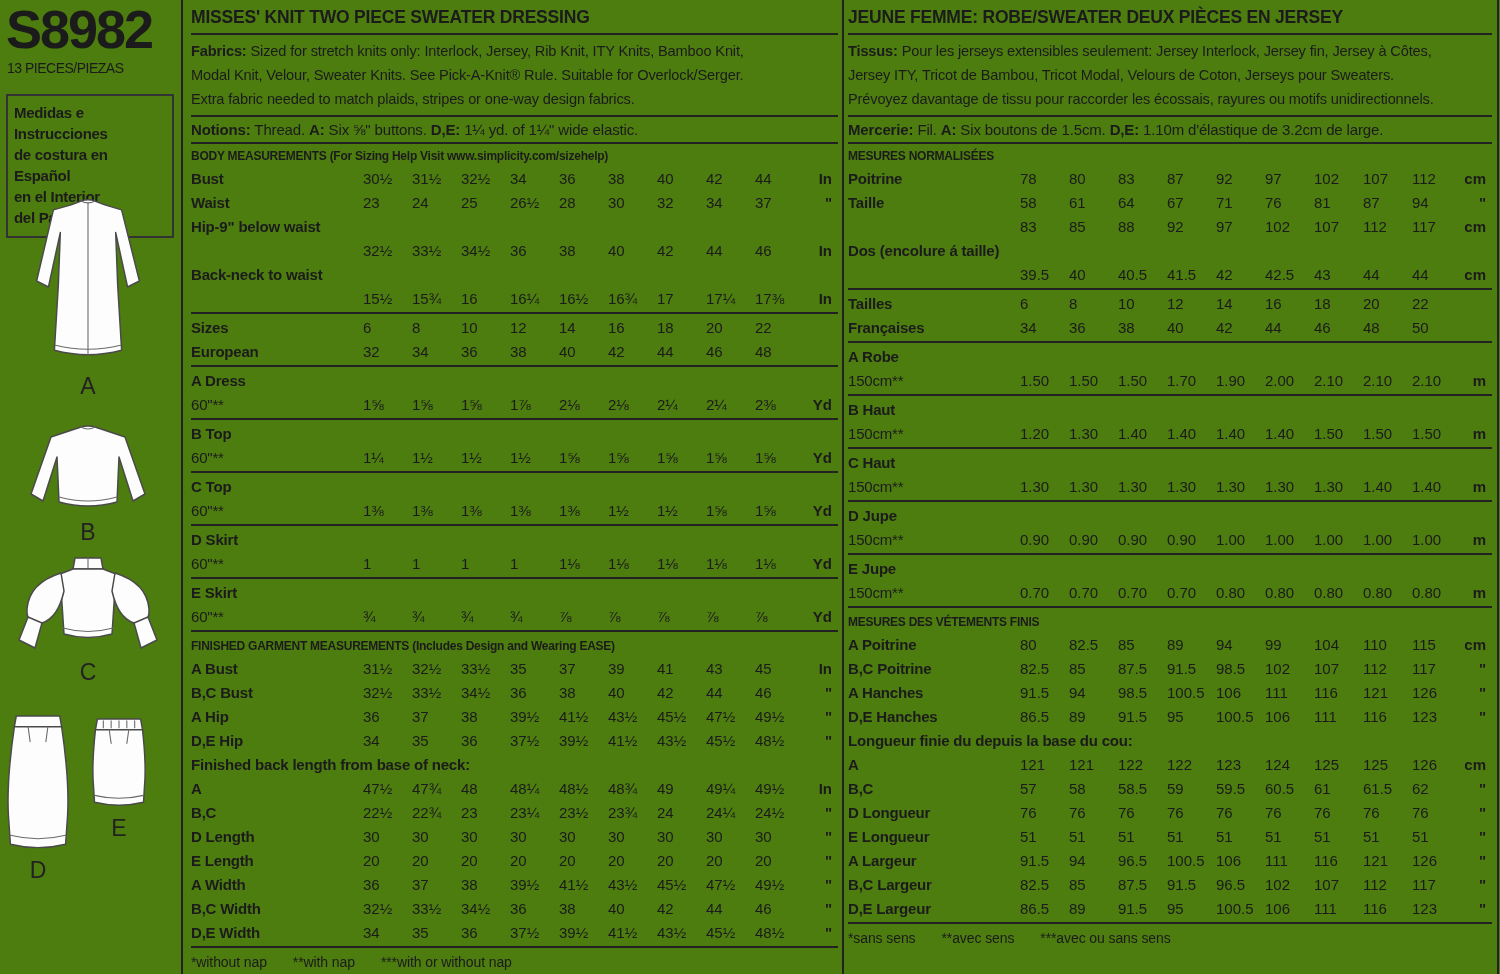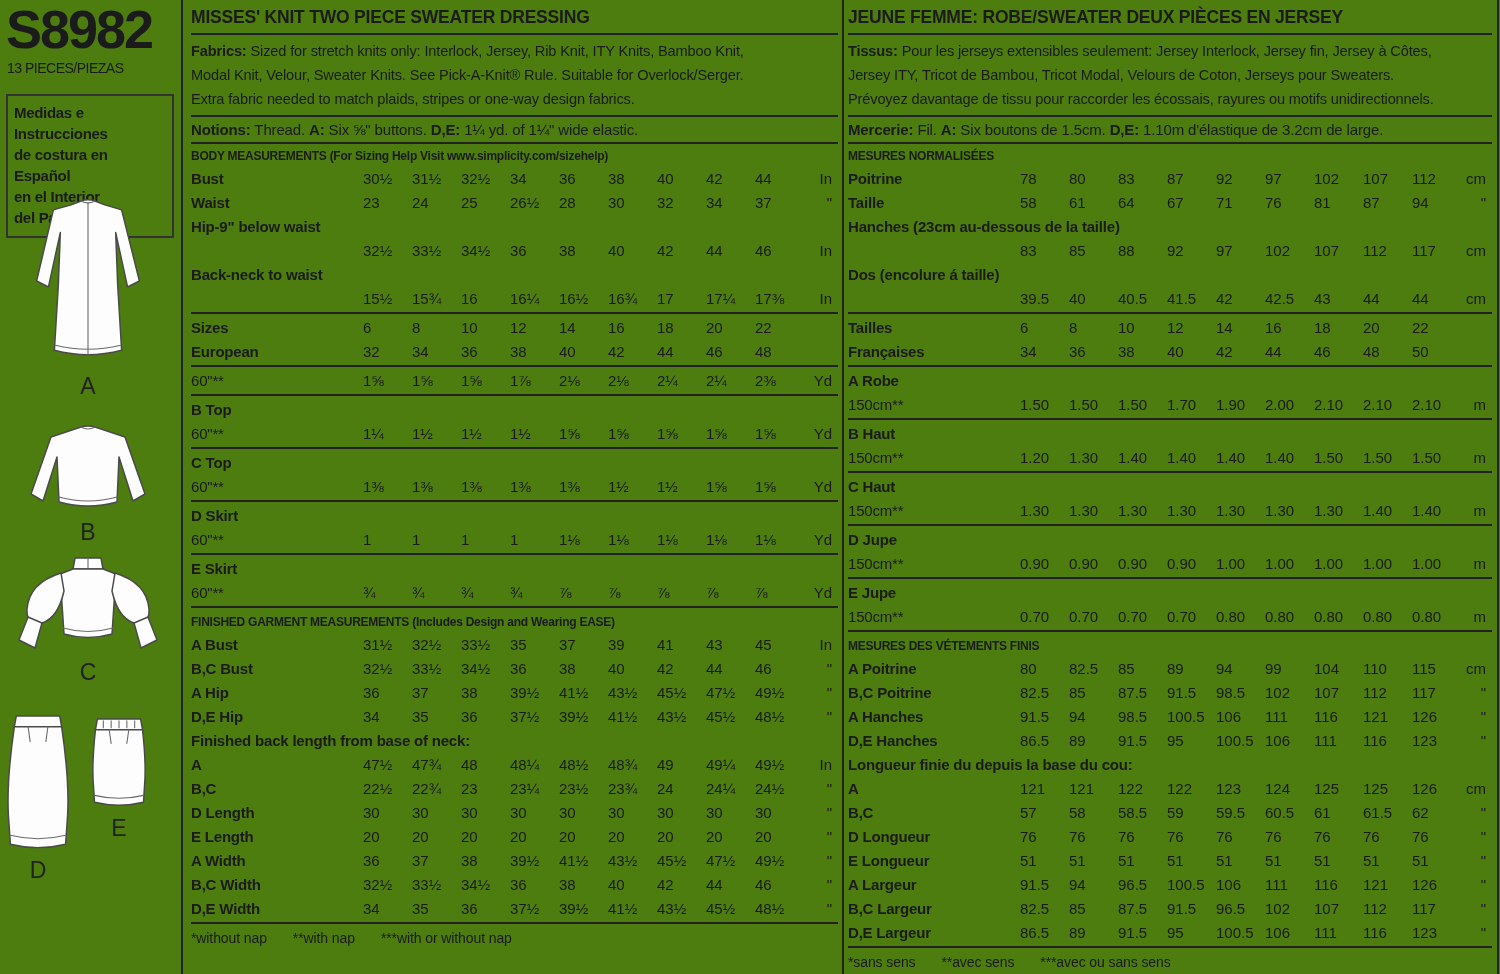--- a/index.html
+++ b/index.html
@@ -28,21 +28,21 @@
         letter-spacing:-0.15px;white-space:pre-line;}
   .notions{font-size:15px;line-height:25px;height:25px;border-bottom:2px solid #222;letter-spacing:-0.15px;
            white-space:nowrap;overflow:hidden;}
   .b{font-weight:bold;}
   .t-head{font-weight:bold;font-size:12px;height:23px;line-height:24px;letter-spacing:-0.25px;white-space:nowrap;}
   .t-sub{font-weight:bold;font-size:15px;height:24px;line-height:24px;letter-spacing:-0.2px;}
   .t-row{display:grid;grid-template-columns:172px repeat(9,49px) 1fr;height:24px;line-height:24px;font-size:15px;}
   .t-row .lab{font-weight:bold;letter-spacing:-0.2px;white-space:nowrap;}
   .t-row.muted .lab{font-weight:normal;}
   .t-row .val{text-align:left;white-space:nowrap;}
-  .t-row .unit{text-align:right;padding-right:6px;}
+  .t-row .unit{text-align:right;padding-right:6px;font-weight:bold;}
   .sec-rule{border-top:2px solid #222;margin:1px 0 2px 0;}
   .footnote{display:flex;gap:26px;font-size:14px;padding-top:4px;letter-spacing:-0.1px;}
 </style>
 </head>
 <body>
 
 <div id="sheet">
 
   <div id="left-panel">
     <div id="pattern-number">S8982</div>
@@ -195,20 +195,21 @@
         <div class="val">36</div>
         <div class="val">38</div>
         <div class="val">40</div>
         <div class="val">42</div>
         <div class="val">44</div>
         <div class="val">46</div>
         <div class="val">48</div>
         <div class="unit"></div>
       </div>
       <div class="sec-rule"></div>
+      <div class="t-sub">A Dress</div>
       <div class="t-row muted">
         <div class="lab">60"**</div>
         <div class="val">1⅝</div>
         <div class="val">1⅝</div>
         <div class="val">1⅝</div>
         <div class="val">1⅞</div>
         <div class="val">2⅛</div>
         <div class="val">2⅛</div>
         <div class="val">2¼</div>
         <div class="val">2¼</div>
@@ -454,21 +455,20 @@
         <div class="val">61</div>
         <div class="val">64</div>
         <div class="val">67</div>
         <div class="val">71</div>
         <div class="val">76</div>
         <div class="val">81</div>
         <div class="val">87</div>
         <div class="val">94</div>
         <div class="unit">"</div>
       </div>
-      <div class="t-sub">Hanches (23cm au-dessous de la taille)</div>
       <div class="t-row">
         <div class="lab"></div>
         <div class="val">83</div>
         <div class="val">85</div>
         <div class="val">88</div>
         <div class="val">92</div>
         <div class="val">97</div>
         <div class="val">102</div>
         <div class="val">107</div>
         <div class="val">112</div>

